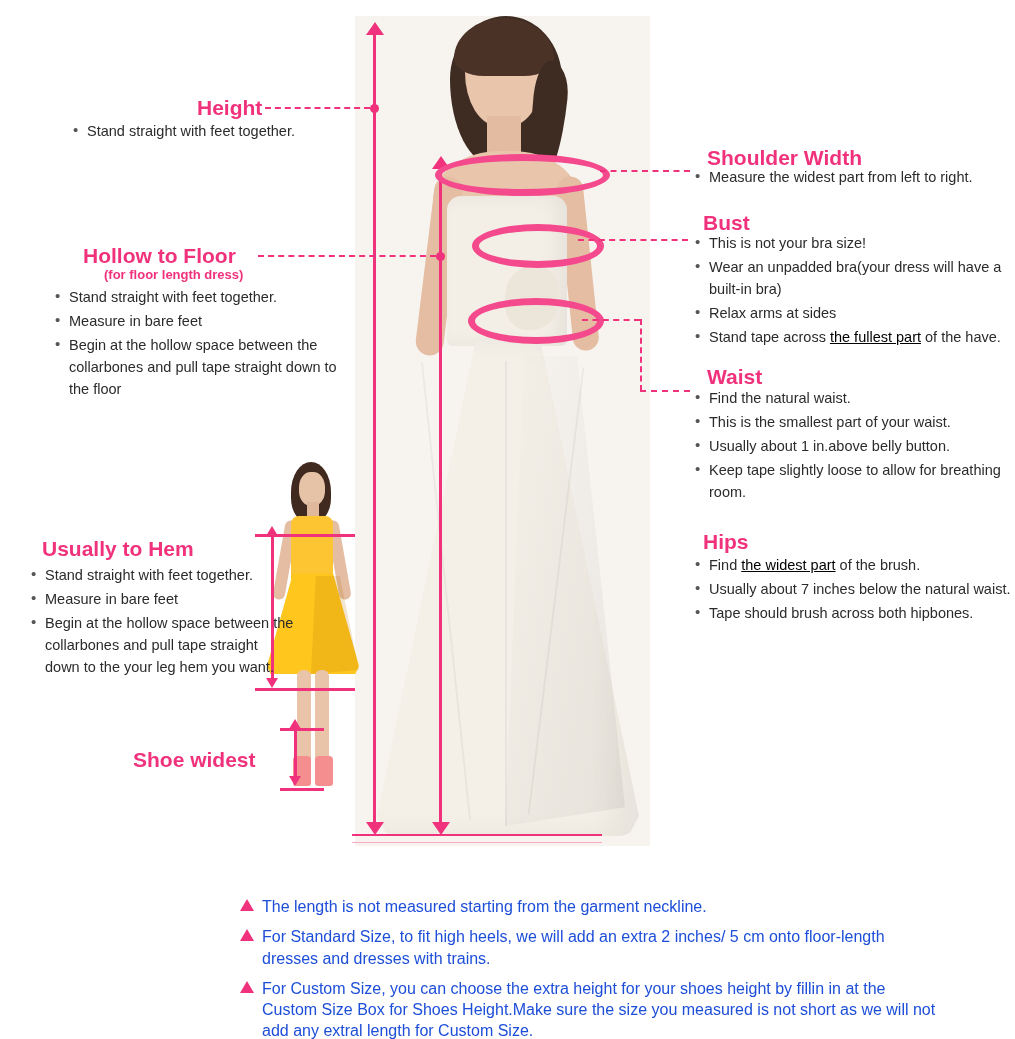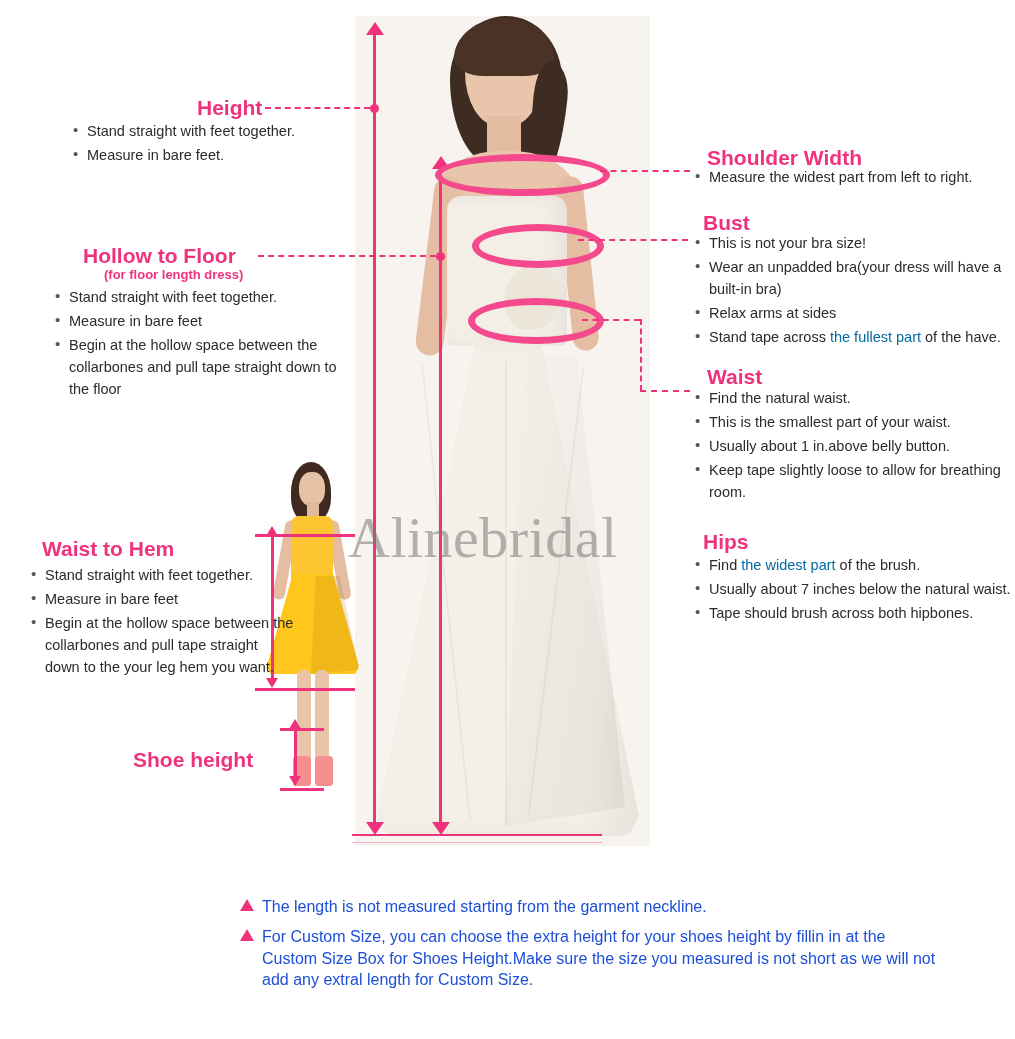--- a/index.html
+++ b/index.html
@@ -321,21 +321,21 @@
     margin-bottom: 2px;
   }
   ul.bullets li:before {
     content: "•";
     position: absolute;
     left: -14px;
     top: -1px;
     color: #555;
     font-size: 15px;
   }
-  .hl { color: #0369a1; }
+  .hl { color: #000000; text-decoration: underline; }
 
   
   .watermark {
     position: absolute;
     left: 348px;
     top: 488px;
     font-size: 58px;
     color: rgba(120,120,120,0.55);
     font-family: "Liberation Serif", serif;
     letter-spacing: 0.5px;
@@ -439,39 +439,38 @@
 
   <div class="dashline" style="left:600px; top:154px; width:90px;"></div>
   <div class="dashline" style="left:578px; top:223px; width:110px;"></div>
   <div class="dashline" style="left:582px; top:303px; width:58px;"></div>
   <div class="dashline-v" style="left:640px; top:303px; height:72px;"></div>
   <div class="dashline" style="left:640px; top:374px; width:50px;"></div>
 
   <div class="heading" style="left:197px; top:80px;">Height</div>
   <ul class="bullets" style="left:70px; top:104px; width:270px;">
     <li>Stand straight with feet together.</li>
-    <li>Measure in bare feet.</li>
   </ul>
 
   <div class="heading" style="left:83px; top:228px;">Hollow to Floor</div>
   <div class="subheading" style="left:104px; top:251px;">(for floor length dress)</div>
   <ul class="bullets" style="left:52px; top:270px; width:276px;">
     <li>Stand straight with feet together.</li>
     <li>Measure in bare feet</li>
     <li>Begin at the hollow space between the collarbones and pull tape straight down to the floor</li>
   </ul>
 
-  <div class="heading" style="left:42px; top:521px;">Waist to Hem</div>
+  <div class="heading" style="left:42px; top:521px;">Usually to Hem</div>
   <ul class="bullets" style="left:28px; top:548px; width:250px;">
     <li>Stand straight with feet together.</li>
     <li>Measure in bare feet</li>
     <li>Begin at the hollow space between the collarbones and pull tape straight down to the your leg hem  you want.</li>
   </ul>
 
-  <div class="heading" style="left:133px; top:732px;">Shoe height</div>
+  <div class="heading" style="left:133px; top:732px;">Shoe widest</div>
 
   <div class="heading" style="left:707px; top:130px;">Shoulder Width</div>
   <ul class="bullets" style="left:692px; top:150px; width:310px;">
     <li>Measure the widest part from left to right.</li>
   </ul>
 
   <div class="heading" style="left:703px; top:195px;">Bust</div>
   <ul class="bullets" style="left:692px; top:216px; width:320px;">
     <li>This is not your bra size!</li>
     <li>Wear an unpadded bra(your dress will have a built-in bra)</li>
@@ -487,26 +486,29 @@
     <li>Keep tape slightly loose to allow for breathing room.</li>
   </ul>
 
   <div class="heading" style="left:703px; top:514px;">Hips</div>
   <ul class="bullets" style="left:692px; top:538px; width:310px;">
     <li><span>Find </span><span class="hl">the widest part</span><span> of the brush.</span></li>
     <li>Usually about 7 inches below the natural waist.</li>
     <li>Tape should brush across both hipbones.</li>
   </ul>
 
-  <div class="watermark">Alinebridal</div>
 
   <div class="notes">
     <div class="note-row">
       <span class="tri"></span>
       <span>The length is not measured starting from the garment neckline.</span>
     </div>
     <div class="note-row">
       <span class="tri"></span>
+      <span>For Standard Size, to fit high heels, we will add an extra 2 inches/ 5  cm onto floor-length dresses and dresses with trains.</span>
+    </div>
+    <div class="note-row">
+      <span class="tri"></span>
       <span>For Custom Size, you can choose the extra height for your shoes height by fillin in at the Custom Size Box for Shoes Height.Make sure the size you measured is not short as we will not add any extral length for Custom Size.</span>
     </div>
   </div>
 
 </div>
 
 </body></html>

